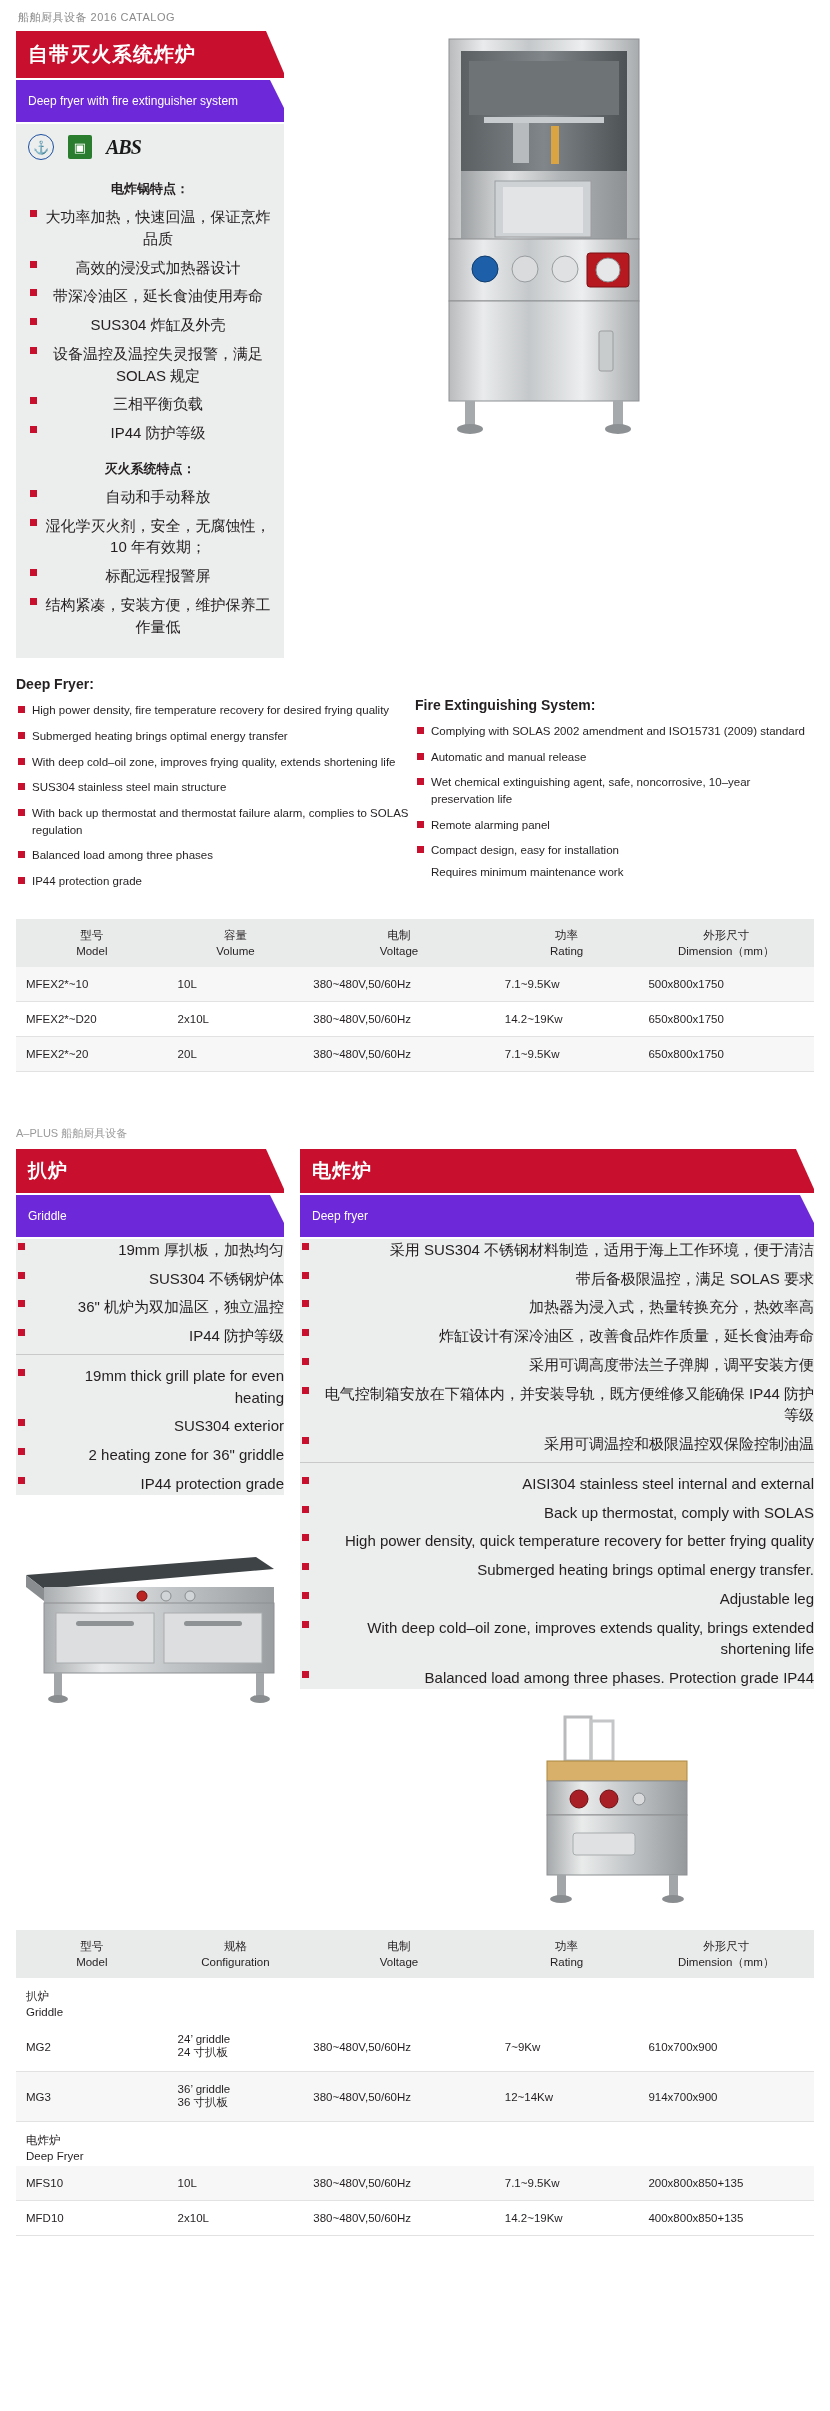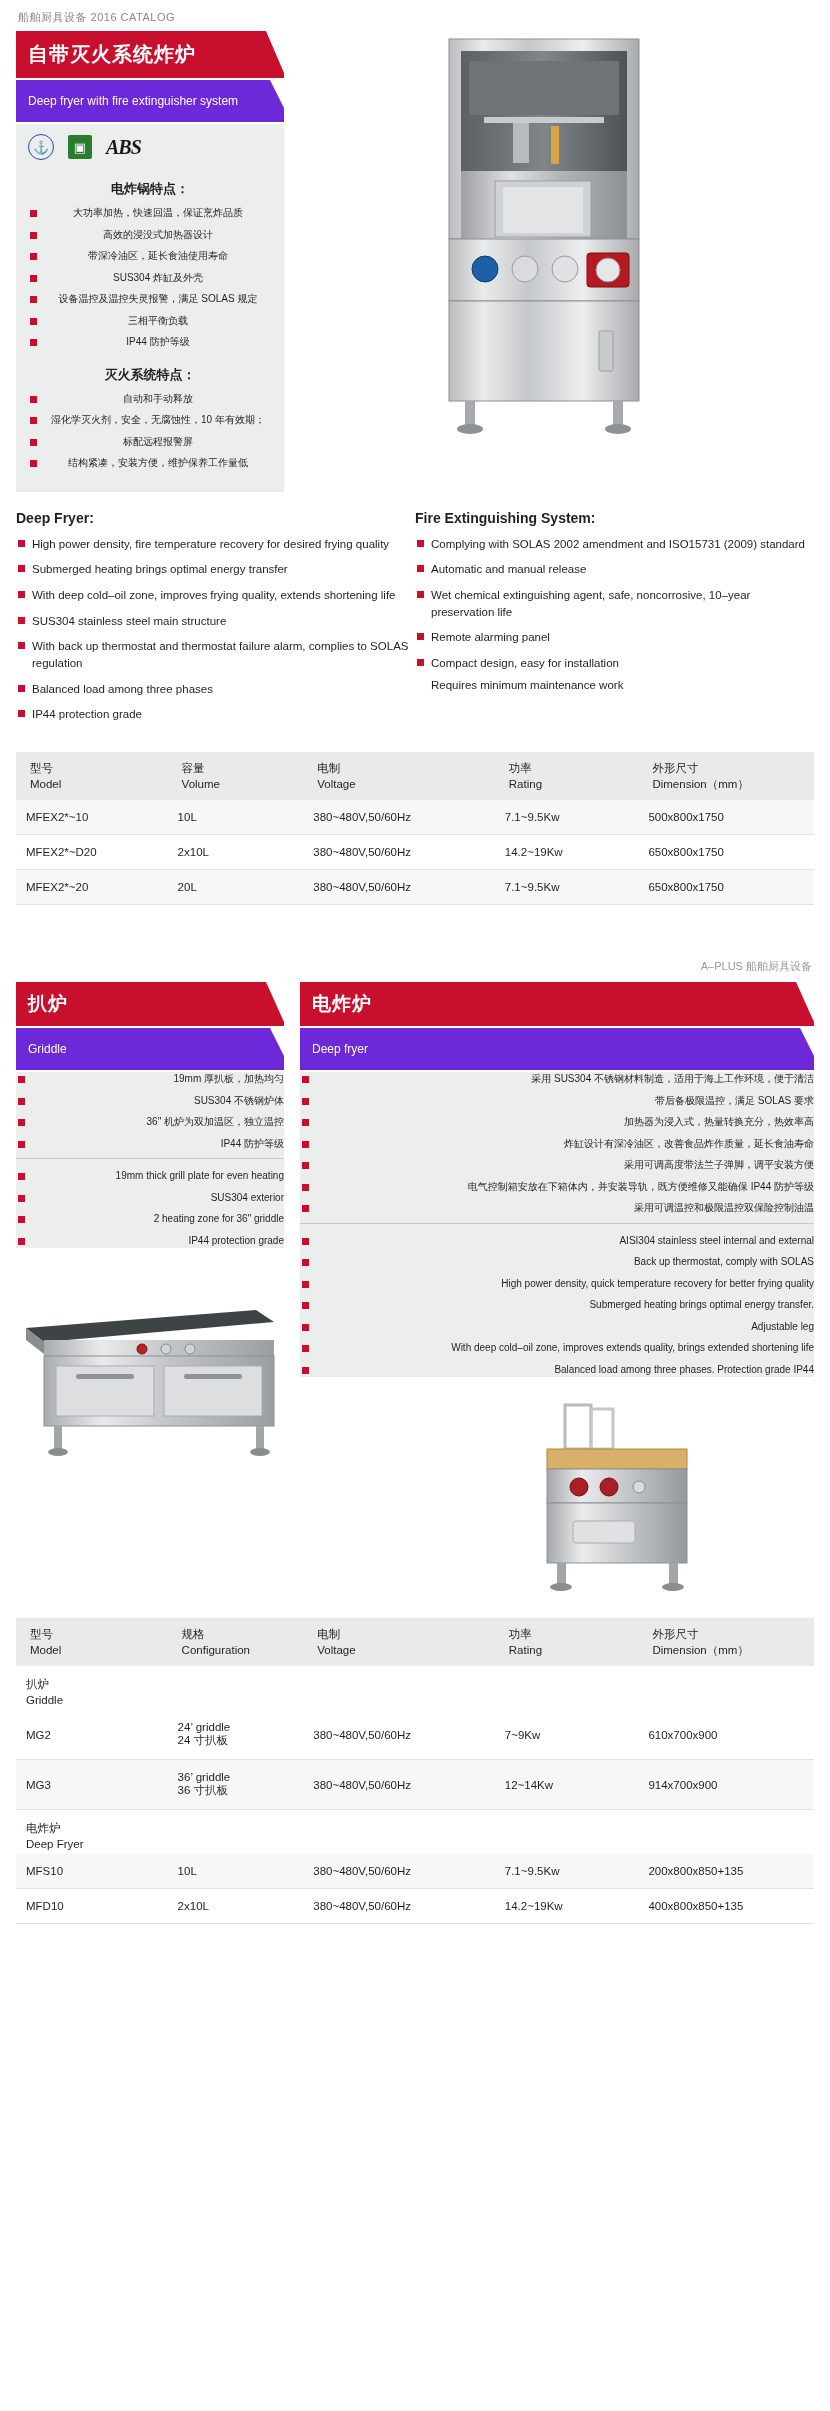--- a/index.html
+++ b/index.html
@@ -65,52 +65,52 @@
     font-family: "Liberation Serif", serif;
     font-size: 20px; font-weight: bold; font-style: italic; color: #1a1a1a;
     letter-spacing: -1px;
   }
 
   .feature-panel { background:#eceded; padding: 10px 12px 14px 12px; text-align: center; }
   .fp-title { font-size: 13px; font-weight: bold; margin: 2px 0 8px 0; }
   ul.sq { list-style:none; margin:0; padding:0; }
   ul.sq li {
     position: relative; padding-left: 16px; margin: 0 0 7px 0;
-    font-size: 10px; line-height: 1.45;
+    font-size: 15px; line-height: 1.45;
   }
   ul.sq li:before {
     content:""; position:absolute; left: 2px; top: 4px;
     width: 7px; height: 7px; background: #c8102e;
   }
   .hr-thin { border:0; border-top:1px solid #c9c9c9; margin: 6px 0 10px 0; }
 
   .hero-img { width: 100%; height: 404px; position: relative; }
 
   
-  .en-wrap { display:flex; margin-top: 18px; }
+  .en-wrap { display:flex; margin-top: 18px; align-items: center; }
   .en-col { flex:1; }
   .en-title { font-size: 14px; font-weight: bold; margin-bottom: 10px; }
   ul.sq.en li { font-size: 11.5px; margin-bottom: 9px; color:#231f20; }
   .en-note { padding-left: 16px; font-size: 11.5px; margin-top: -2px; }
 
   
   table.spec { width: 100%; border-collapse: collapse; margin-top: 20px; font-size: 11.5px; }
   table.spec thead th {
-    background: #e9eaea; text-align:left; font-weight: normal;
-    padding: 8px 14px; line-height: 1.4; vertical-align: top;
+    background: #e9eaea; text-align:center; font-weight: normal;
+    padding: 8px 27px; line-height: 1.4; vertical-align: top;
   }
   table.spec thead th span.zh { display:block; }
   table.spec tbody td { padding: 11px 10px; border-bottom: 1px solid #e2e2e2; }
   table.spec tbody tr:nth-child(odd) td { background: #f7f7f7; }
   table.spec tbody tr:nth-child(even) td { background: #ffffff; }
   .c1 { width: 19%; } .c2 { width: 17%; } .c3 { width: 24%; } .c4 { width: 18%; } .c5 { width: 22%; }
 
   
   .page2 { margin-top: 54px; }
-  .brand-line { text-align: right; color: #9a9a9a; font-size: 11px; padding-right: 2px; margin-bottom: 8px; }
+  .brand-line { text-align: left; color: #9a9a9a; font-size: 11px; padding-right: 2px; margin-bottom: 8px; }
 
   .two-cols { display:flex; gap: 16px; }
   .col-l { width: 268px; }
   .col-r { flex: 1; }
 
   .title-bar.sm { font-size: 19px; padding: 9px 12px; }
   .title-bar.sm:after { border-top-width: 40px; }
 
   .panel-plain { background:#eceded; margin-top: 2px; text-align: right; }
 

